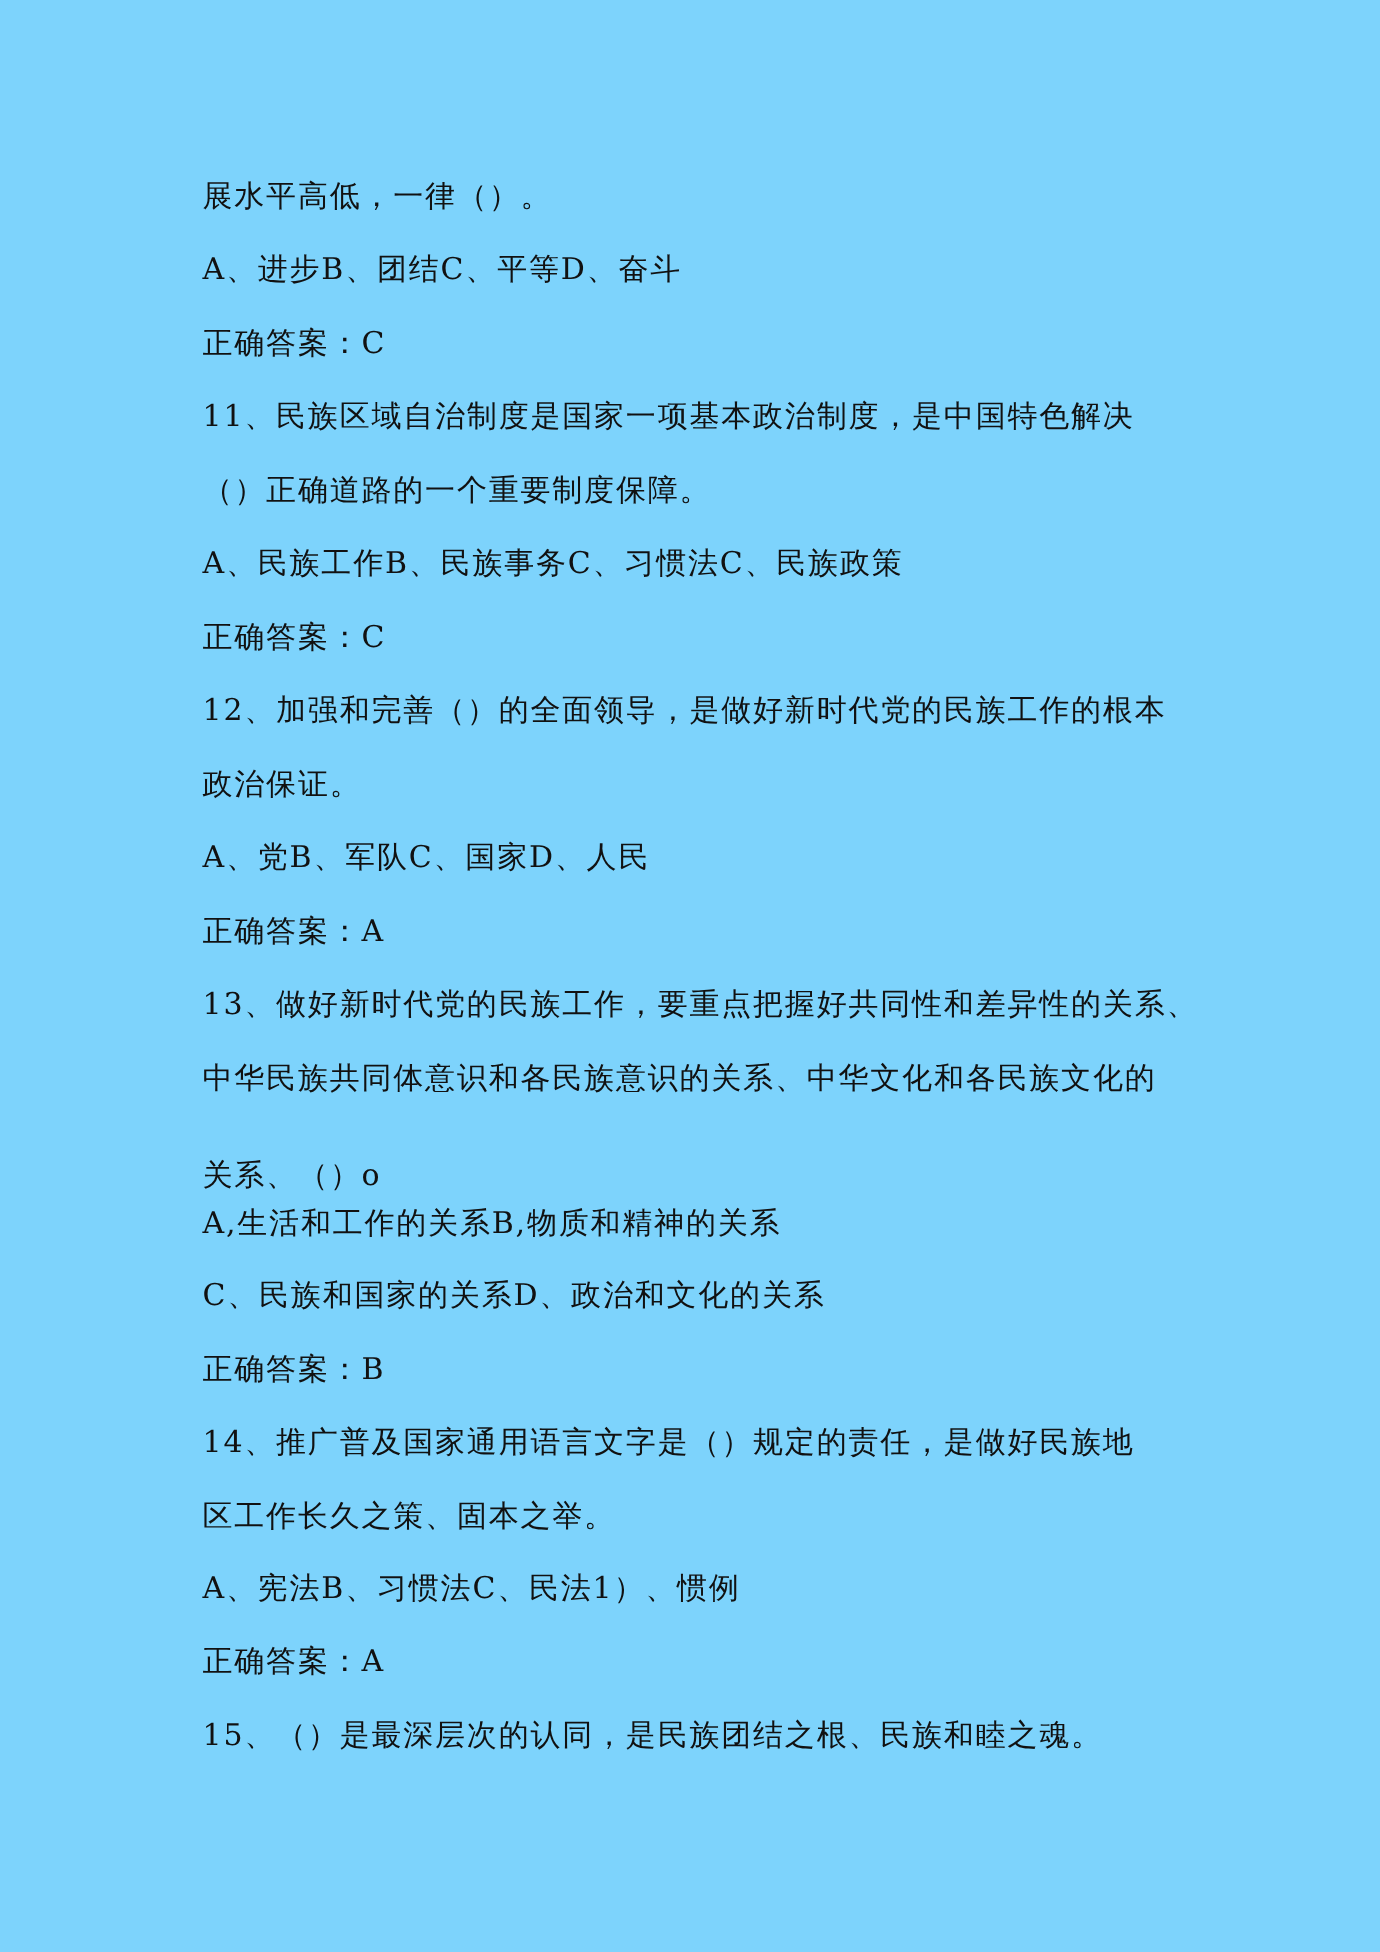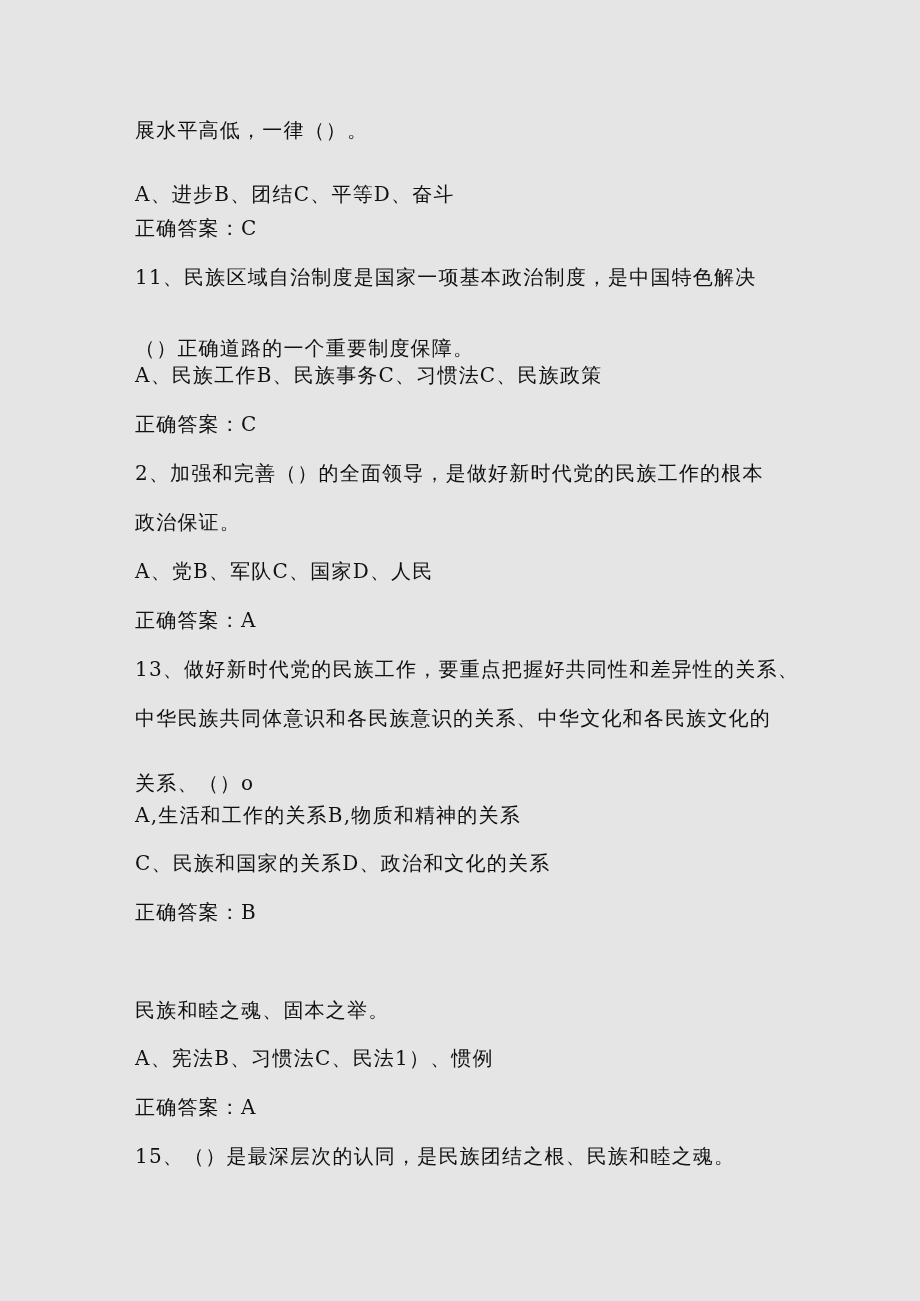--- a/index.html
+++ b/index.html
@@ -14,54 +14,55 @@
       overflow: hidden;
       font-family: "DejaVu Serif", "Liberation Serif", serif;
       color: #111111;
     }
     .page {
       position: absolute;
       left: 0;
       top: 0;
       width: 920px;
       height: 1301px;
-      background: #e5e5e5;
+      background: #7dd3fc;
     }
     .line {
       position: absolute;
       left: 135px;
       font-size: 20px;
       line-height: 24px;
       white-space: nowrap;
       letter-spacing: 1.2px;
     }
   </style>
 </head>
 <body>
 
 <div class="page">
   <div class="line" style="top:118px;">展水平高低，一律（）。</div>
-  <div class="line" style="top:182px;text-align:right;">A、进步B、团结C、平等D、奋斗</div>
+  <div class="line" style="top:167px;text-align:right;">A、进步B、团结C、平等D、奋斗</div>
   <div class="line" style="top:216px;">正确答案：C</div>
 
   <div class="line" style="top:265px;">11、民族区域自治制度是国家一项基本政治制度，是中国特色解决</div>
-  <div class="line" style="top:314px;margin-top:22px;">（）正确道路的一个重要制度保障。</div>
+  <div class="line" style="top:314px;">（）正确道路的一个重要制度保障。</div>
   <div class="line" style="top:363px;">A、民族工作B、民族事务C、习惯法C、民族政策</div>
   <div class="line" style="top:412px;">正确答案：C</div>
 
-  <div class="line" style="top:461px;">2、加强和完善（）的全面领导，是做好新时代党的民族工作的根本</div>
+  <div class="line" style="top:461px;">12、加强和完善（）的全面领导，是做好新时代党的民族工作的根本</div>
   <div class="line" style="top:510px;">政治保证。</div>
   <div class="line" style="top:559px;text-align:center;">A、党B、军队C、国家D、人民</div>
   <div class="line" style="top:608px;">正确答案：A</div>
 
   <div class="line" style="top:657px;">13、做好新时代党的民族工作，要重点把握好共同性和差异性的关系、</div>
   <div class="line" style="top:706px;">中华民族共同体意识和各民族意识的关系、中华文化和各民族文化的</div>
   <div class="line" style="top:755px;margin-top:16px;">关系、（）o</div>
   <div class="line" style="top:851px;">C、民族和国家的关系D、政治和文化的关系</div>
   <div class="line" style="top:803px;">A,生活和工作的关系B,物质和精神的关系</div>
   <div class="line" style="top:900px;">正确答案：B</div>
 
-  <div class="line" style="top:998px;">民族和睦之魂、固本之举。</div>
+  <div class="line" style="top:949px;">14、推广普及国家通用语言文字是（）规定的责任，是做好民族地</div>
+  <div class="line" style="top:998px;">区工作长久之策、固本之举。</div>
   <div class="line" style="top:1046px;">A、宪法B、习惯法C、民法1）、惯例</div>
   <div class="line" style="top:1095px;">正确答案：A</div>
 
   <div class="line" style="top:1144px;">15、（）是最深层次的认同，是民族团结之根、民族和睦之魂。</div>
 </div>
 
 </body></html>

